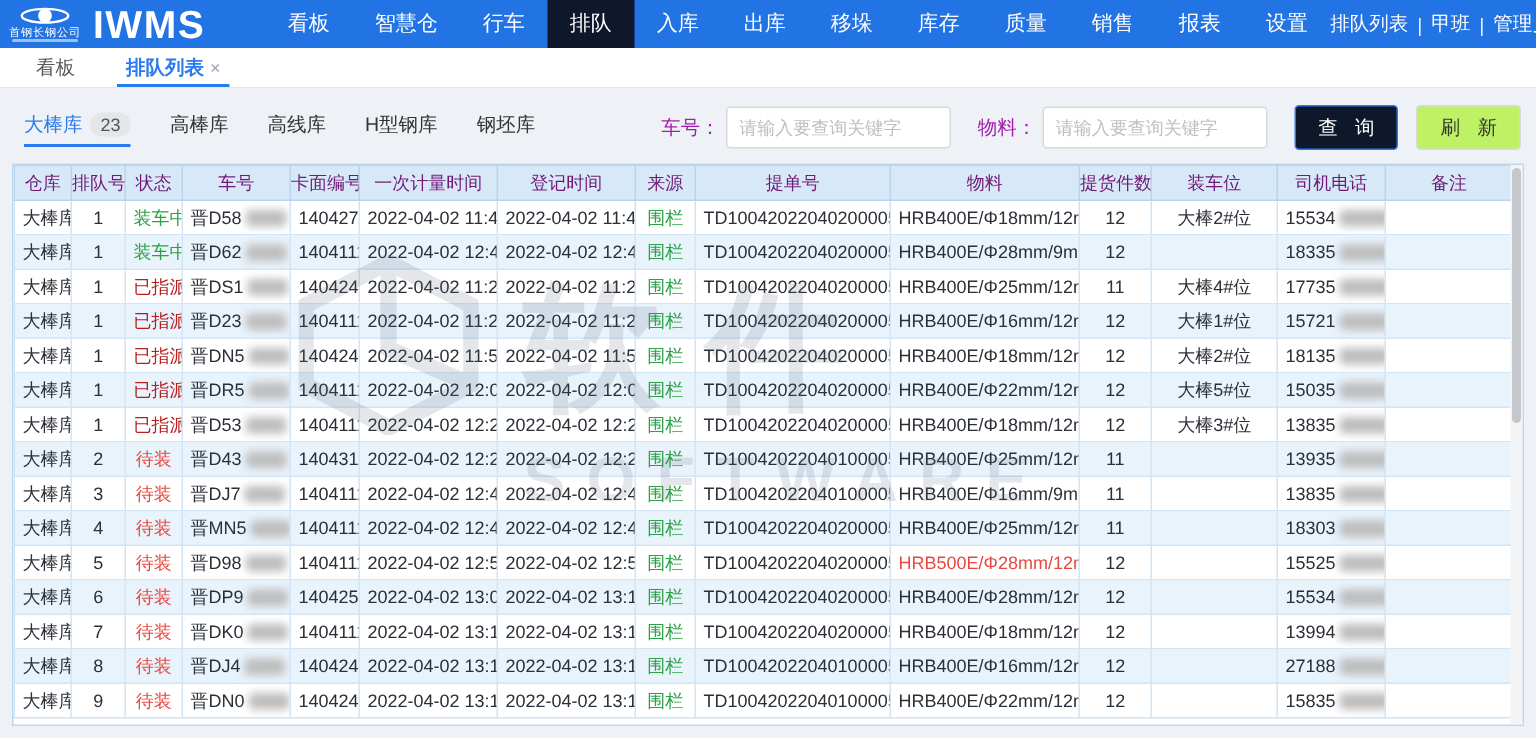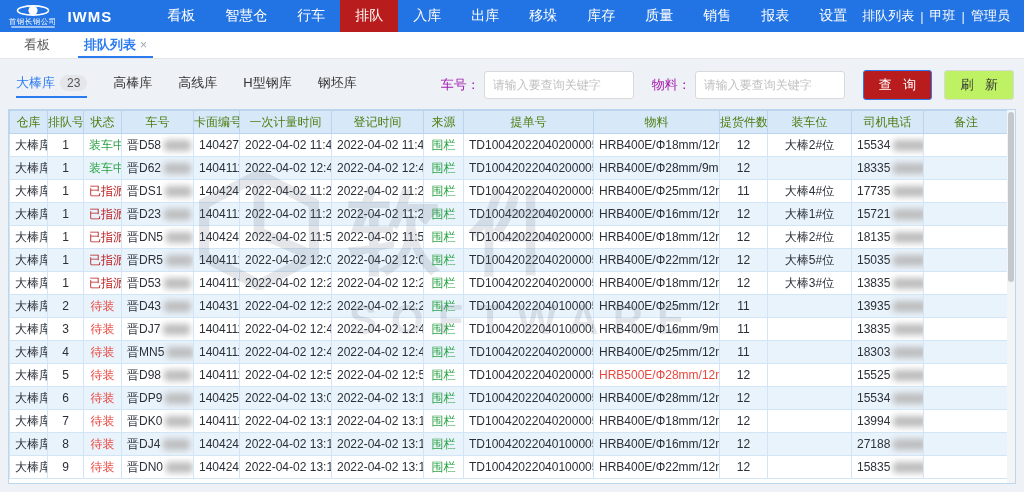--- a/index.html
+++ b/index.html
@@ -5,24 +5,24 @@
   * { box-sizing: border-box; margin: 0; padding: 0; }
   html,body { width:1024px; height:492px; overflow:hidden; }
   body { font-family:"Liberation Sans","DejaVu Sans",sans-serif; background:#eef1f5; font-size:12px; color:#333; }
 
   
   .topbar { height:32px; background:#2273e3; display:flex; align-items:center; color:#fff; }
   .logo { display:flex; flex-direction:column; align-items:center; justify-content:center; width:58px; margin-left:6px; line-height:1; }
   .logo svg { display:block; }
   .logo .co-name { font-size:7.5px; letter-spacing:.5px; margin-top:1px; white-space:nowrap; }
   .logo .co-sub { width:44px; height:2px; background:rgba(255,255,255,.55); border-radius:1px; margin-top:1px; }
-  .app-title { font-size:15px; font-weight:bold; letter-spacing:1px; margin-left:8px; margin-right:40px; }
+  .app-title { font-size:26px; font-weight:bold; letter-spacing:1px; margin-left:8px; margin-right:40px; }
   .main-nav { display:flex; height:32px; align-items:stretch; flex:0 0 auto; }
   .nav-item { display:flex; align-items:center; padding:0 15px; font-size:14px; cursor:pointer; white-space:nowrap; }
-  .nav-item.active { background:#b91c1c; }
+  .nav-item.active { background:#0f172a; }
   .user-area { margin-left:auto; margin-right:14px; display:flex; align-items:center; font-size:13px; white-space:nowrap; }
   .user-area .sep { margin:0 6px; opacity:.9; }
 
   
   .tabbar { height:27px; background:#fff; border-bottom:1px solid #e6e6e6; display:flex; align-items:stretch; padding-left:14px; }
   .tab { display:flex; align-items:center; padding:0 10px; margin-right:14px; font-size:13px; color:#595959; cursor:pointer; position:relative; }
   .tab.active { color:#2b7bf0; font-weight:bold; }
   .tab.active::after { content:""; position:absolute; left:4px; right:4px; bottom:0; height:2px; background:#2b7bf0; }
   .tab .close { font-size:12px; color:#9aa7b5; margin-left:4px; font-weight:normal; }
 
@@ -32,27 +32,27 @@
   .wh-tabs { display:flex; align-items:center; }
   .wh-tab { display:flex; align-items:center; margin-right:26px; font-size:13px; color:#333; cursor:pointer; padding-bottom:4px; position:relative; }
   .wh-tab.active { color:#2b7bf0; }
   .wh-tab.active::after { content:""; position:absolute; left:0; right:0; bottom:-2px; height:2px; background:#2b7bf0; }
   .badge { background:#e4e6e9; color:#555; border-radius:9px; font-size:12px; padding:1px 7px; margin-left:5px; }
   .search-area { margin-left:auto; display:flex; align-items:center; }
   .search-label { font-size:13px; color:#a21caf; margin-right:4px; white-space:nowrap; }
   .search-input { width:150px; height:28px; border:1px solid #d9d9d9; border-radius:3px; padding:0 8px; font-size:12px; color:#333; background:#fff; margin-right:18px; outline:none; }
   .search-input::placeholder { color:#bfbfbf; }
   .btn { height:30px; border-radius:3px; font-size:13px; cursor:pointer; letter-spacing:4px; padding:0 11px 0 15px; }
-  .btn-primary { background:#b91c1c; border:1px solid #2b7bf0; color:#fff; margin-right:12px; }
+  .btn-primary { background:#0f172a; border:1px solid #2b7bf0; color:#fff; margin-right:12px; }
   .btn-plain { background:#bef264; border:1px solid #d9d9d9; color:#333; }
 
   
   .table-panel { position:relative; margin:0 8px; background:#fff; border:1px solid #bcd6ee; height:375px; overflow:hidden; }
   table { border-collapse:collapse; table-layout:fixed; width:1000px; }
-  th { background:#d7e9f9; border:1px solid #b9d4ec; font-weight:normal; color:#4d7c0f; height:23px; font-size:12px; padding:0 0; white-space:nowrap; overflow:hidden; }
+  th { background:#d7e9f9; border:1px solid #b9d4ec; font-weight:normal; color:#701a75; height:23px; font-size:12px; padding:0 0; white-space:nowrap; overflow:hidden; }
   td { border:1px solid #d2e5f6; height:23px; font-size:12px; color:#2b2f36; padding:0 5px; white-space:nowrap; overflow:hidden; }
   tr.alt td { background:#e9f3fc; }
   td.c { text-align:center; }
   .st-loading { color:#2ba245; }
   .st-assigned { color:#b91c1c; }
   .st-waiting { color:#e8483f; }
   .src { color:#2ba245; }
   .mat-alert { color:#e8483f; }
   .blur-mask { display:inline-block; vertical-align:middle; background:#bdbdbd; border-radius:3px; filter:blur(3px); margin-left:3px; }
   .mask-plate { width:27px; height:11px; }

